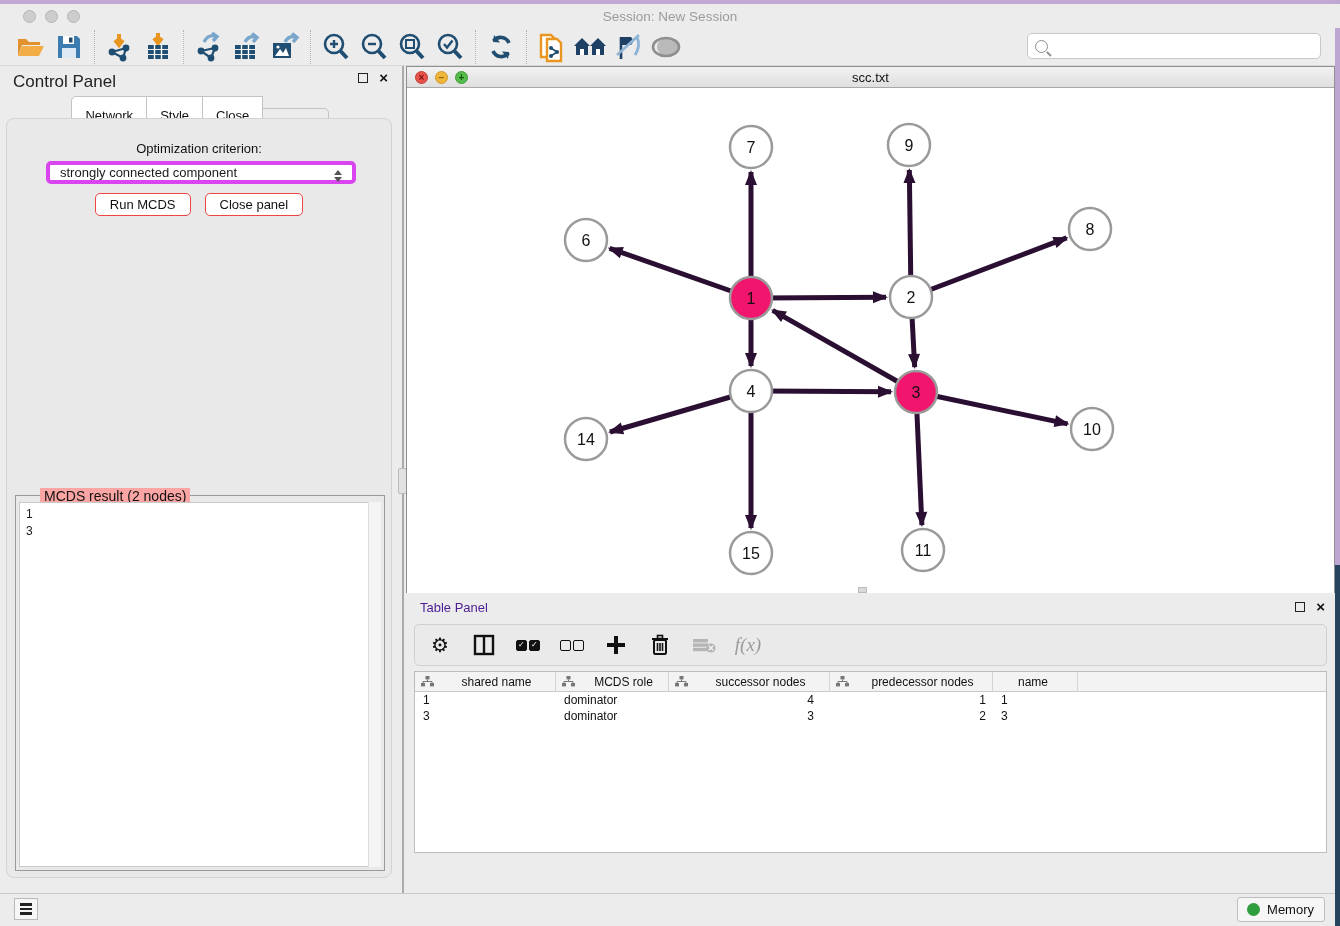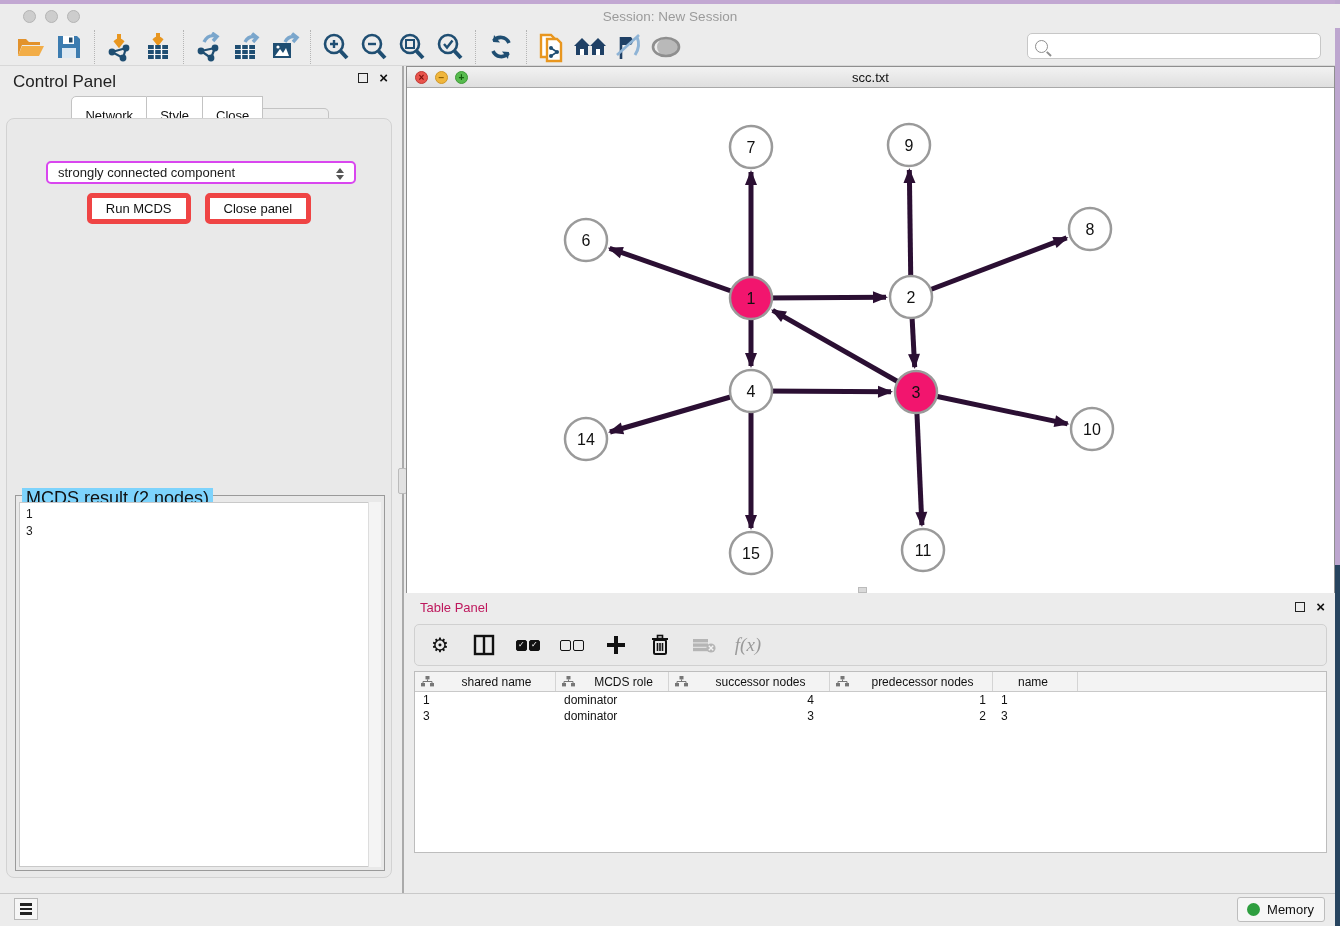--- a/index.html
+++ b/index.html
@@ -42,30 +42,30 @@
   .cp-tabs { position:absolute; left:0; top:30px; width:100%; display:flex; justify-content:center; }
   .tab-btn { font-size:13px; padding:11px 13px; background:#fff; border:1px solid #c3c3c3; border-left:none; color:#111; }
   .tab-btn:first-child { border-left:1px solid #c3c3c3; border-radius:5px 0 0 5px; }
   .tab-btn.last { border-radius:0 5px 5px 0;margin-top:12px; }
   .tab-btn.sel { background:#ececec; color:#b8b8b8; }
 
   .cp-body { position:absolute; left:6px; top:52px; width:386px; height:760px; background:#e9e9e9;
     border:1px solid #d2d2d2; border-radius:8px; }
   .opt-label { position:absolute; left:0; width:100%; top:22px; text-align:center; font-size:13px; color:#111; }
   .opt-select { position:absolute; left:39px; top:42px; width:310px; height:23px; background:#fff;
-    border:2px solid #d946ef; border-radius:5px; font-size:13px; display:flex; align-items:center; padding-left:10px; }
+    border:4px solid #d946ef; border-radius:5px; font-size:13px; display:flex; align-items:center; padding-left:10px; }
   .stepper { position:absolute; right:7px; top:3px; width:11px; height:16px; }
   .stepper i { display:block; width:0; height:0; border-left:4.5px solid transparent; border-right:4.5px solid transparent; margin:2px 0; }
   .step-up { border-bottom:5px solid #555; }
   .step-dn { border-top:5px solid #555; }
   .cp-buttons { position:absolute; left:0; top:74px; width:100%; display:flex; justify-content:center; gap:14px; }
-  .push-btn { font-size:13px; background:#fff; border:5px solid #ef4444; border-radius:5px; padding:3px 14px; color:#111; }
+  .push-btn { font-size:13px; background:#fff; border:1px solid #ef4444; border-radius:5px; padding:3px 14px; color:#111; }
 
   .result-group { position:absolute; left:8px; top:376px; width:370px; height:376px; border:1px solid #9a9a9a; }
-  .result-legend { position:absolute; left:6px; top:-8px; background:#7dd3fc; padding:0 4px; font-size:18px; color:#111; }
+  .result-legend { position:absolute; left:24px; top:-8px; background:#fca5a5; padding:0 4px; font-size:14px; color:#111; }
   .result-area { position:absolute; left:3px; top:6px; right:3px; bottom:3px; background:#fff; border:1px solid #c9c9c9;
     font-size:12px; line-height:17px; padding:3px 6px; white-space:pre-line; }
   .result-scroll { position:absolute; right:3px; top:6px; bottom:3px; width:13px; background:#f4f4f4; border-left:1px solid #ddd; }
 
   .v-divider { position:absolute; left:402px; top:66px; width:2px; height:827px; background:#aaa; }
   .v-grip { position:absolute; left:398px; top:468px; width:9px; height:26px; background:#e2e2e2; border:1px solid #bbb; border-radius:2px; }
 
   
   .net-window { position:absolute; left:406px; top:66px; width:929px; height:527px; border:1px solid #8f8f8f; background:#fff; }
   .net-titlebar { position:absolute; left:0; top:0; width:100%; height:21px;
@@ -75,21 +75,21 @@
     display:flex; align-items:center; justify-content:center; }
   .m-close { left:8px;  background:#e8544c; border:1px solid #c23a34; color:#7e100c; }
   .m-min   { left:28px; background:#f0b63c; border:1px solid #cf9729; color:#8a5d00; }
   .m-max   { left:48px; background:#57bb4e; border:1px solid #3f9a38; color:#135f0e; }
   .net-canvas { position:absolute; left:0; top:21px; width:927px; height:505px; background:#fff; }
   .canvas-grip { position:absolute; left:451px; bottom:0px; width:9px; height:6px; background:#d9d9d9; border:1px solid #bbb; }
 
   
   .table-panel { position:absolute; left:406px; top:595px; width:929px; height:298px; background:#ececec; }
   .tp-header { position:absolute; left:0; top:0; width:100%; height:26px; }
-  .tp-title { position:absolute; left:14px; top:5px; font-size:13px; color:#be185d; }
+  .tp-title { position:absolute; left:14px; top:5px; font-size:13px; color:#4c1d95; }
   .tp-float{ right:30px; } .tp-close{ right:10px; }
 
   .tp-toolbar { position:absolute; left:8px; top:29px; width:913px; height:42px; background:#eaeaea;
     border:1px solid #d0d0d0; border-radius:5px; display:flex; align-items:center; padding-left:12px; gap:18px; }
   .tp-tool { display:flex; align-items:center; justify-content:center; width:26px; height:26px; }
   .glyph { font-size:20px; color:#111; }
   .cb-pair { display:flex; gap:2px; }
   .cb { width:11px; height:11px; border:1.5px solid #111; border-radius:2px; position:relative; }
   .cb.filled { background:#111; }
   .cb.filled::after { content:"✓"; color:#fff; font-size:8px; position:absolute; left:1px; top:-1px; }
@@ -286,20 +286,21 @@
     <span class="float-box cp-float"></span>
     <span class="close-x cp-close">×</span>
   </div>
   <div class="cp-tabs">
     <span class="tab-btn">Network</span>
     <span class="tab-btn">Style</span>
     <span class="tab-btn">Close</span>
     <span class="tab-btn last sel">MCDS</span>
   </div>
   <div class="cp-body">
+    <div class="opt-label">Optimization criterion:</div>
     <div class="opt-select">
       <span>strongly connected component</span>
       <span class="stepper">
           <i class="step-up"></i>
           <i class="step-dn"></i>
         </span>
     </div>
     <div class="cp-buttons">
       <button class="push-btn">Run MCDS</button>
       <button class="push-btn">Close panel</button>

